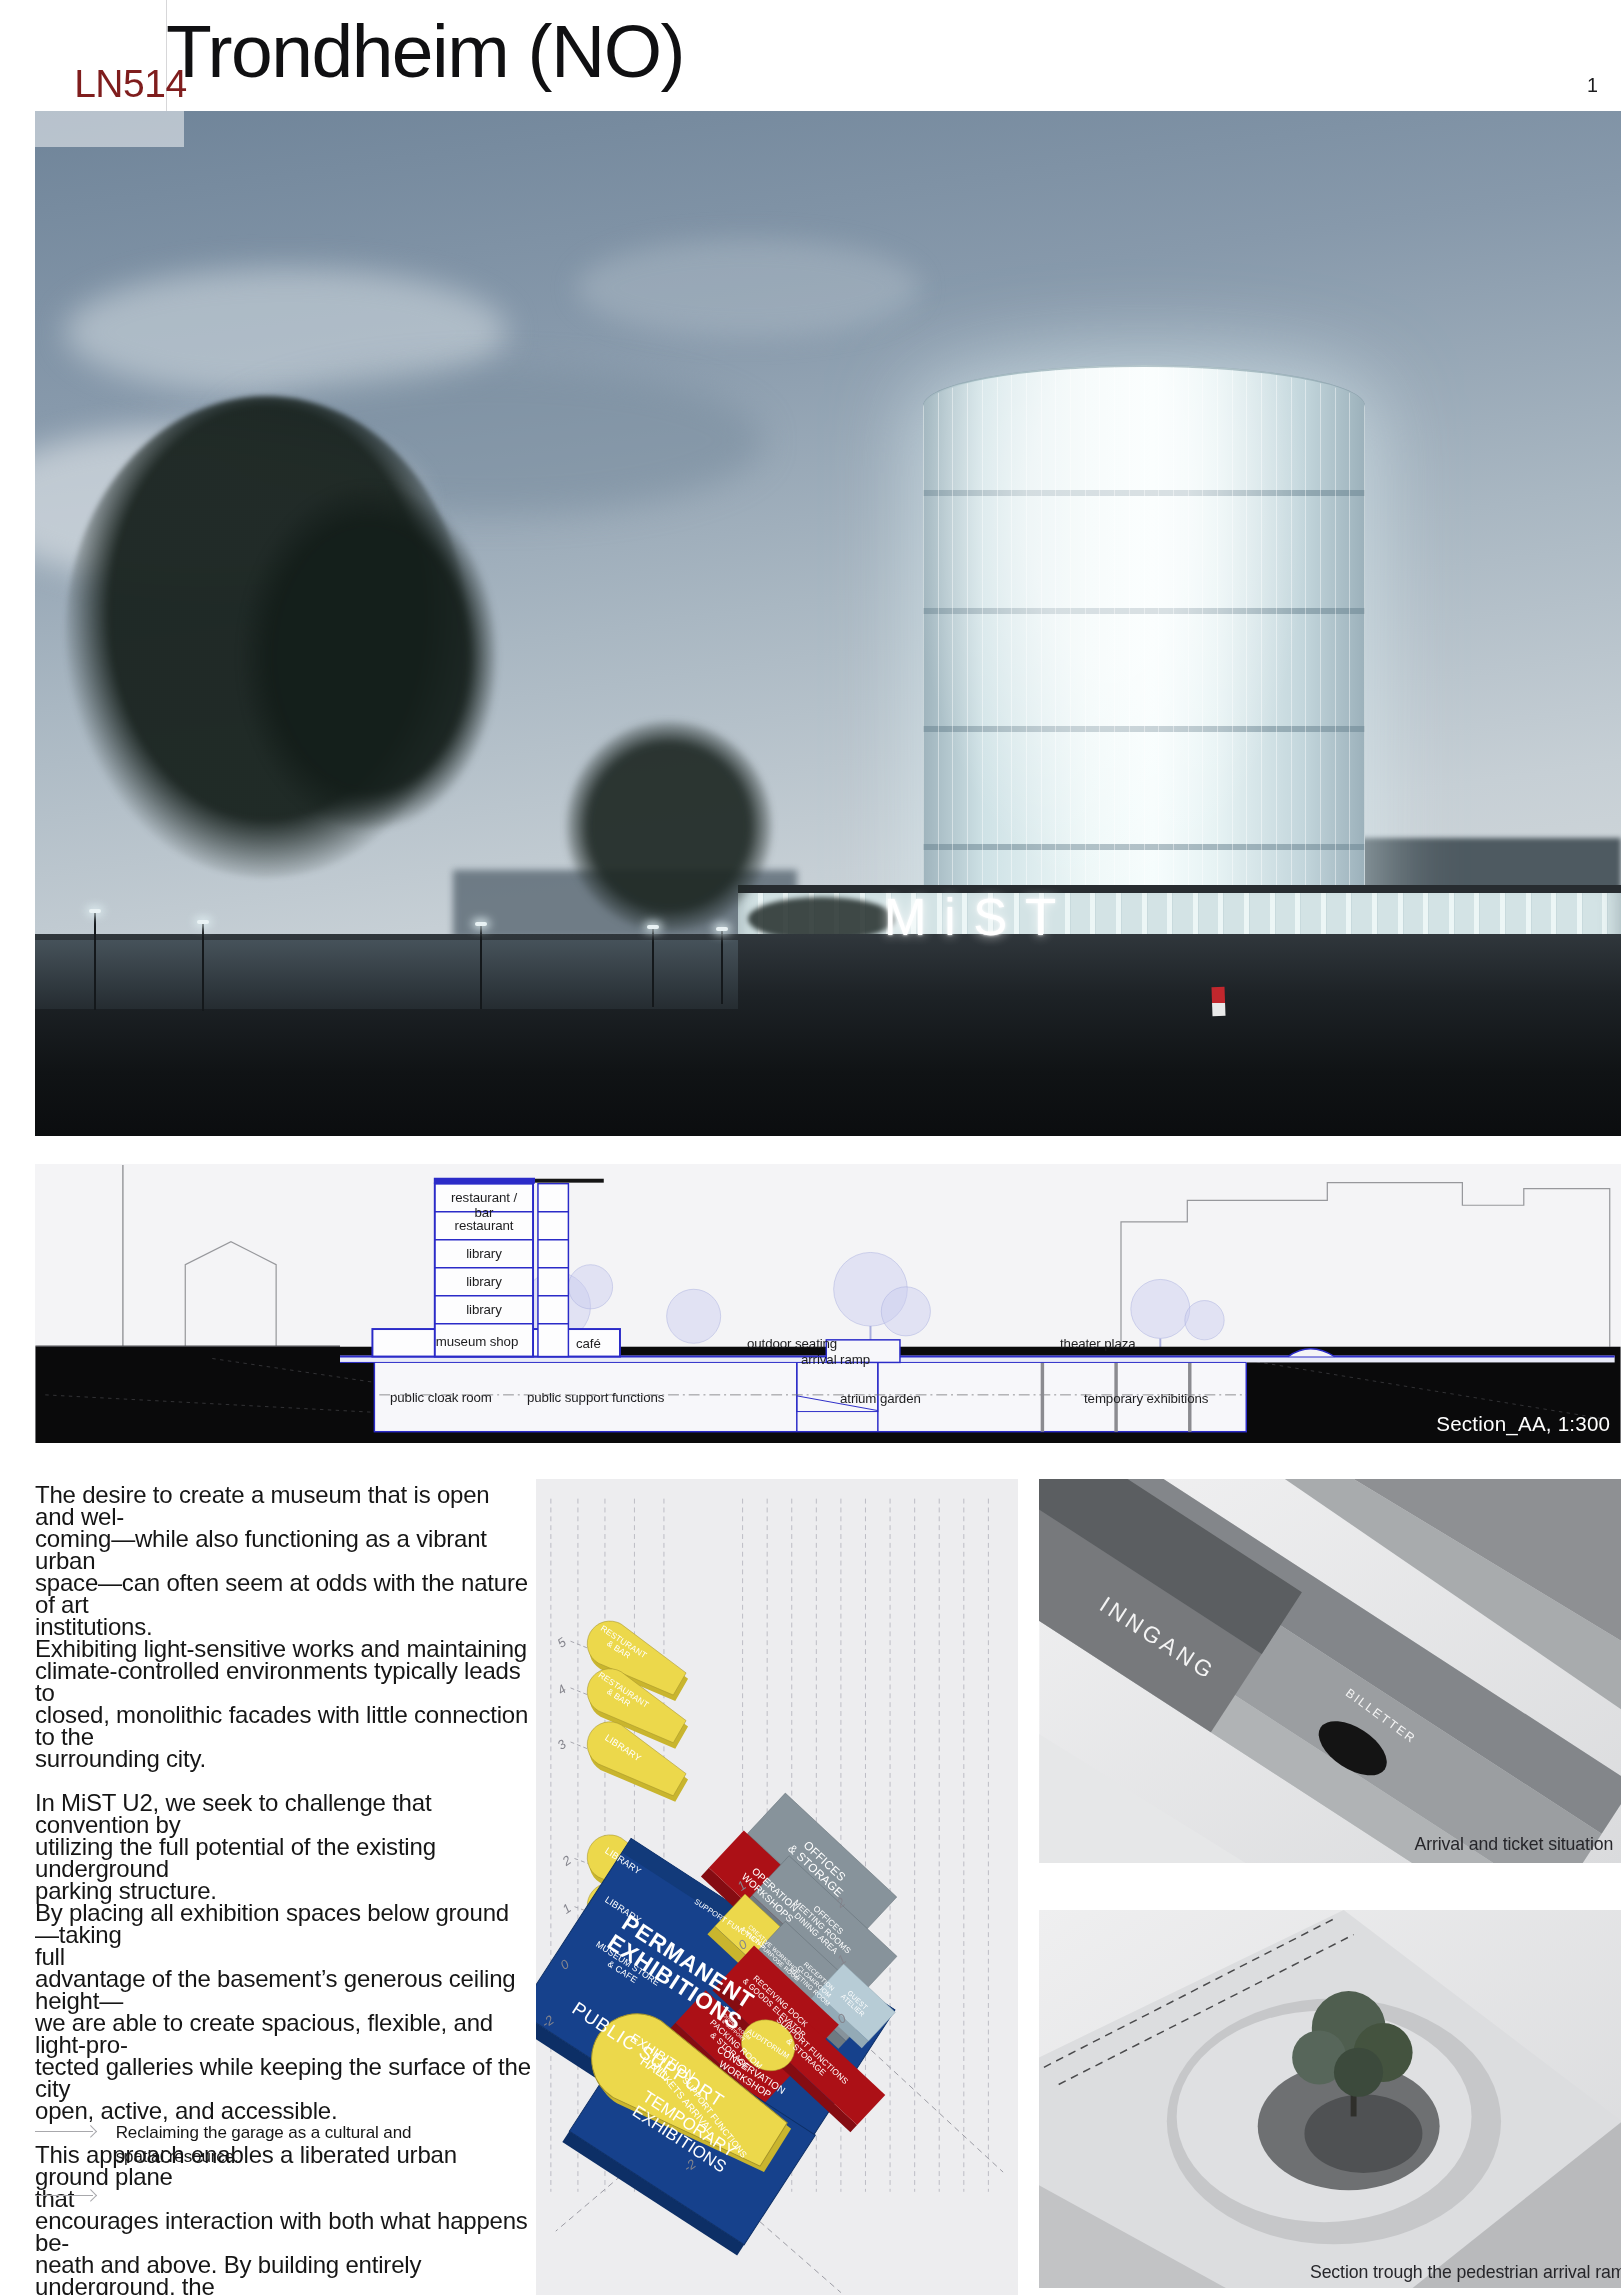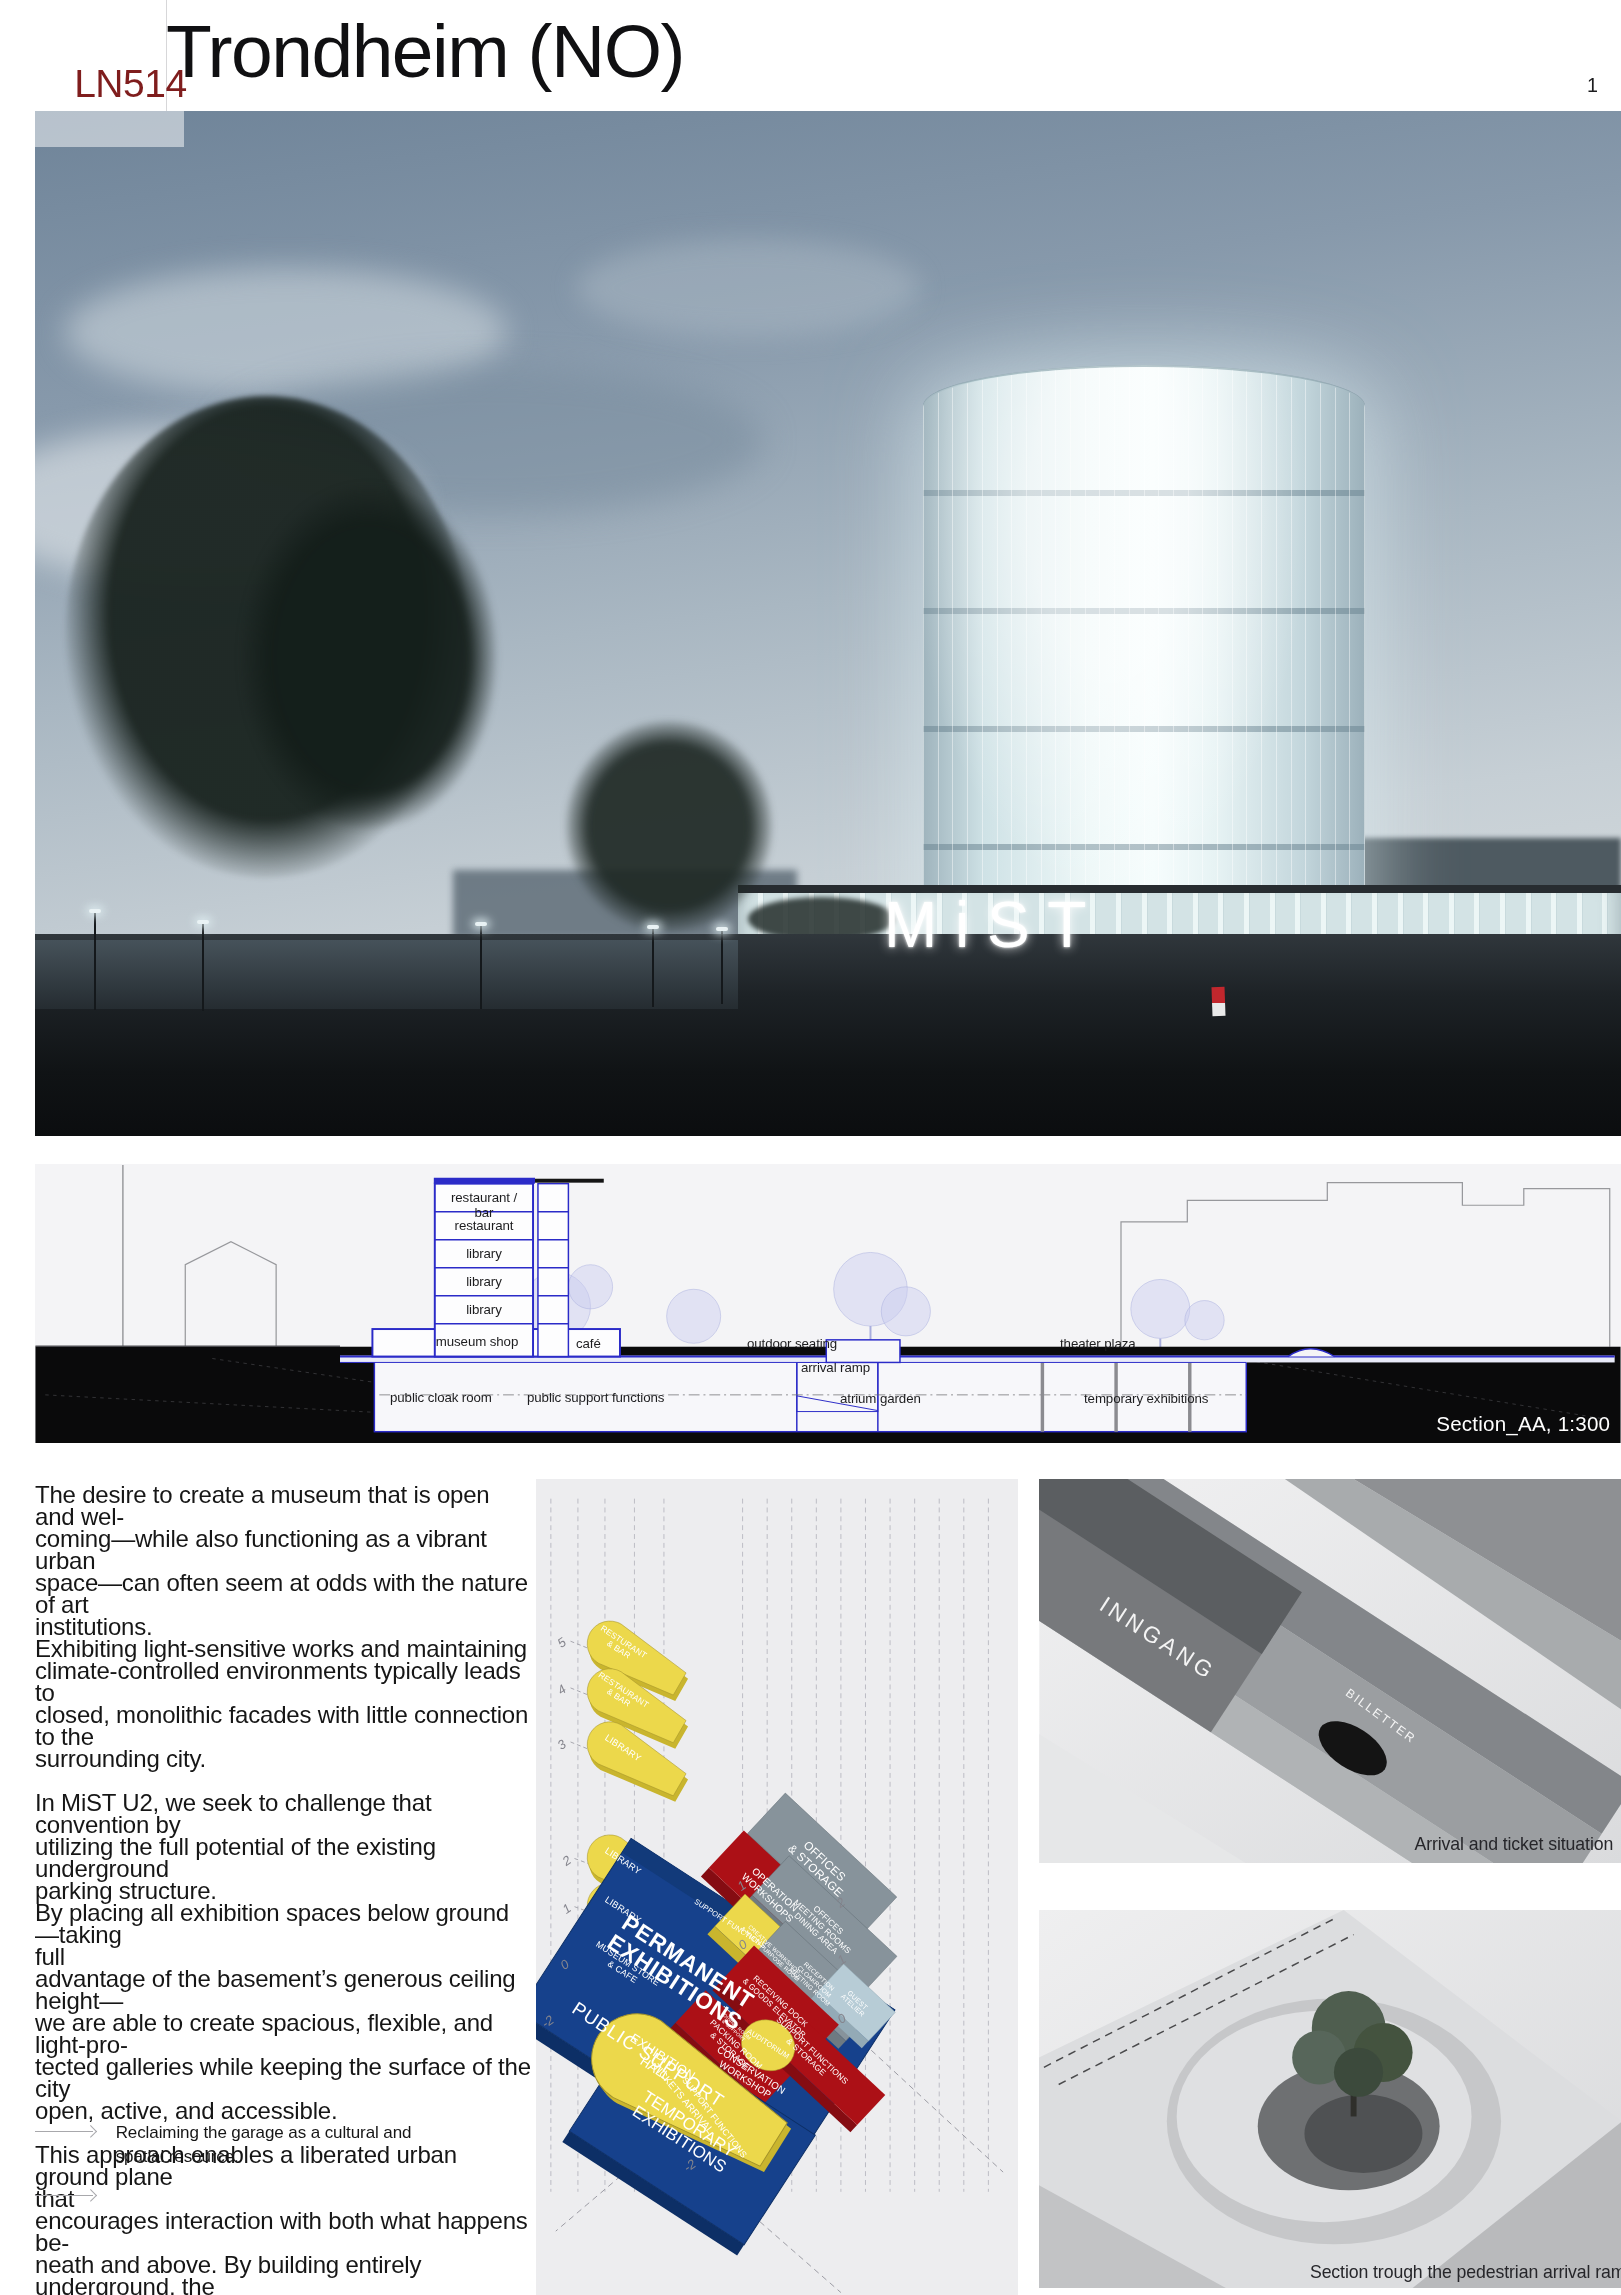--- a/index.html
+++ b/index.html
@@ -25,21 +25,21 @@
         background:repeating-linear-gradient(90deg,rgba(255,255,255,.55) 0 1px,rgba(255,255,255,0) 1px 14.7px);opacity:.8;}
   .tglow{position:absolute;inset:0;border-radius:221px 221px 0 0/41px 41px 0 0;
         background:radial-gradient(ellipse at 42% 22%,rgba(255,255,255,.55) 0 22%,rgba(255,255,255,0) 55%);}
   .pavilion{position:absolute;left:703px;top:774px;width:883px;height:93px;
         background:repeating-linear-gradient(90deg,#d3e3e5 0 19.7px,#ecf6f6 19.7px 24.6px,#c8dadd 24.6px 25.6px);
         border-top:8.8px solid #272c30;box-shadow:inset 0 -16.7px 21.6px rgba(85,100,108,.45);}
   .plinth{position:absolute;left:703px;top:867px;width:883px;height:28.5px;background:linear-gradient(#76838a,#57636a);}
   .plaza{position:absolute;left:0;top:823px;width:1586px;height:203px;
         background:linear-gradient(180deg,#30373c 0%,#1d2226 30%,#101315 68%,#0b0d0f 100%);}
   .lwall{position:absolute;left:0;top:829px;width:703px;height:69px;background:linear-gradient(#46525a,#252c31);}
-  .mist{position:absolute;left:849px;top:777px;font-size:64px;font-weight:300;color:#fff;
+  .mist{position:absolute;left:849px;top:777px;font-size:51px;font-weight:300;color:#fff;
         letter-spacing:17.7px;text-shadow:0 0 10.8px rgba(255,255,255,.95),0 0 2.9px #fff;}
   .lamp{position:absolute;width:2px;background:#14181b;}
   .lamp i{position:absolute;left:-5.4px;top:-2.9px;width:12.8px;height:3.9px;border-radius:2px;background:#e9f2f4;
         box-shadow:0 0 9.8px 2.9px rgba(223,238,242,.9);}
   .heroveil{position:absolute;left:0;top:0;width:149px;height:36px;background:rgba(255,255,255,.5);}
   .redboard{position:absolute;left:1177px;top:876px;width:12.8px;height:28.5px;
         background:linear-gradient(#c1272d 0 55%,#e9e9e9 55%);transform:rotate(-2deg);}
   
   .section{position:absolute;left:35px;top:1164px;width:1586px;height:279px;background:#f4f4f6;overflow:hidden;}
   .slbl{position:absolute;font-size:13.3px;color:#1d1d1f;letter-spacing:-0.1px;}
@@ -169,21 +169,21 @@
     <div class="slbl" style="left:405px;top:26px;width:88px;text-align:center;">restaurant / bar</div>
     <div class="slbl" style="left:405px;top:54px;width:88px;text-align:center;">restaurant</div>
     <div class="slbl" style="left:405px;top:82px;width:88px;text-align:center;">library</div>
     <div class="slbl" style="left:405px;top:110px;width:88px;text-align:center;">library</div>
     <div class="slbl" style="left:405px;top:138px;width:88px;text-align:center;">library</div>
 
     <div class="slbl" style="left:378px;top:170px;width:128px;text-align:center;">museum shop</div>
     <div class="slbl" style="left:541px;top:172px;">café</div>
     <div class="slbl" style="left:712px;top:172px;">outdoor seating</div>
     <div class="slbl" style="left:1025px;top:172px;">theater plaza</div>
-    <div class="slbl" style="left:766px;top:196px;">arrival ramp</div>
+    <div class="slbl" style="left:766px;top:188px;">arrival ramp</div>
     <div class="slbl" style="left:805px;top:227px;">atrium garden</div>
     <div class="slbl" style="left:355px;top:226px;">public cloak room</div>
     <div class="slbl" style="left:492px;top:226px;text-align:right;">public support functions</div>
     <div class="slbl" style="left:1049px;top:227px;">temporary exhibitions</div>
     <div class="scap">Section_AA, 1:300</div>
   </div>
 
   <div class="essay">
     <p>The desire to create a museum that is open and wel-
 coming—while also functioning as a vibrant urban

